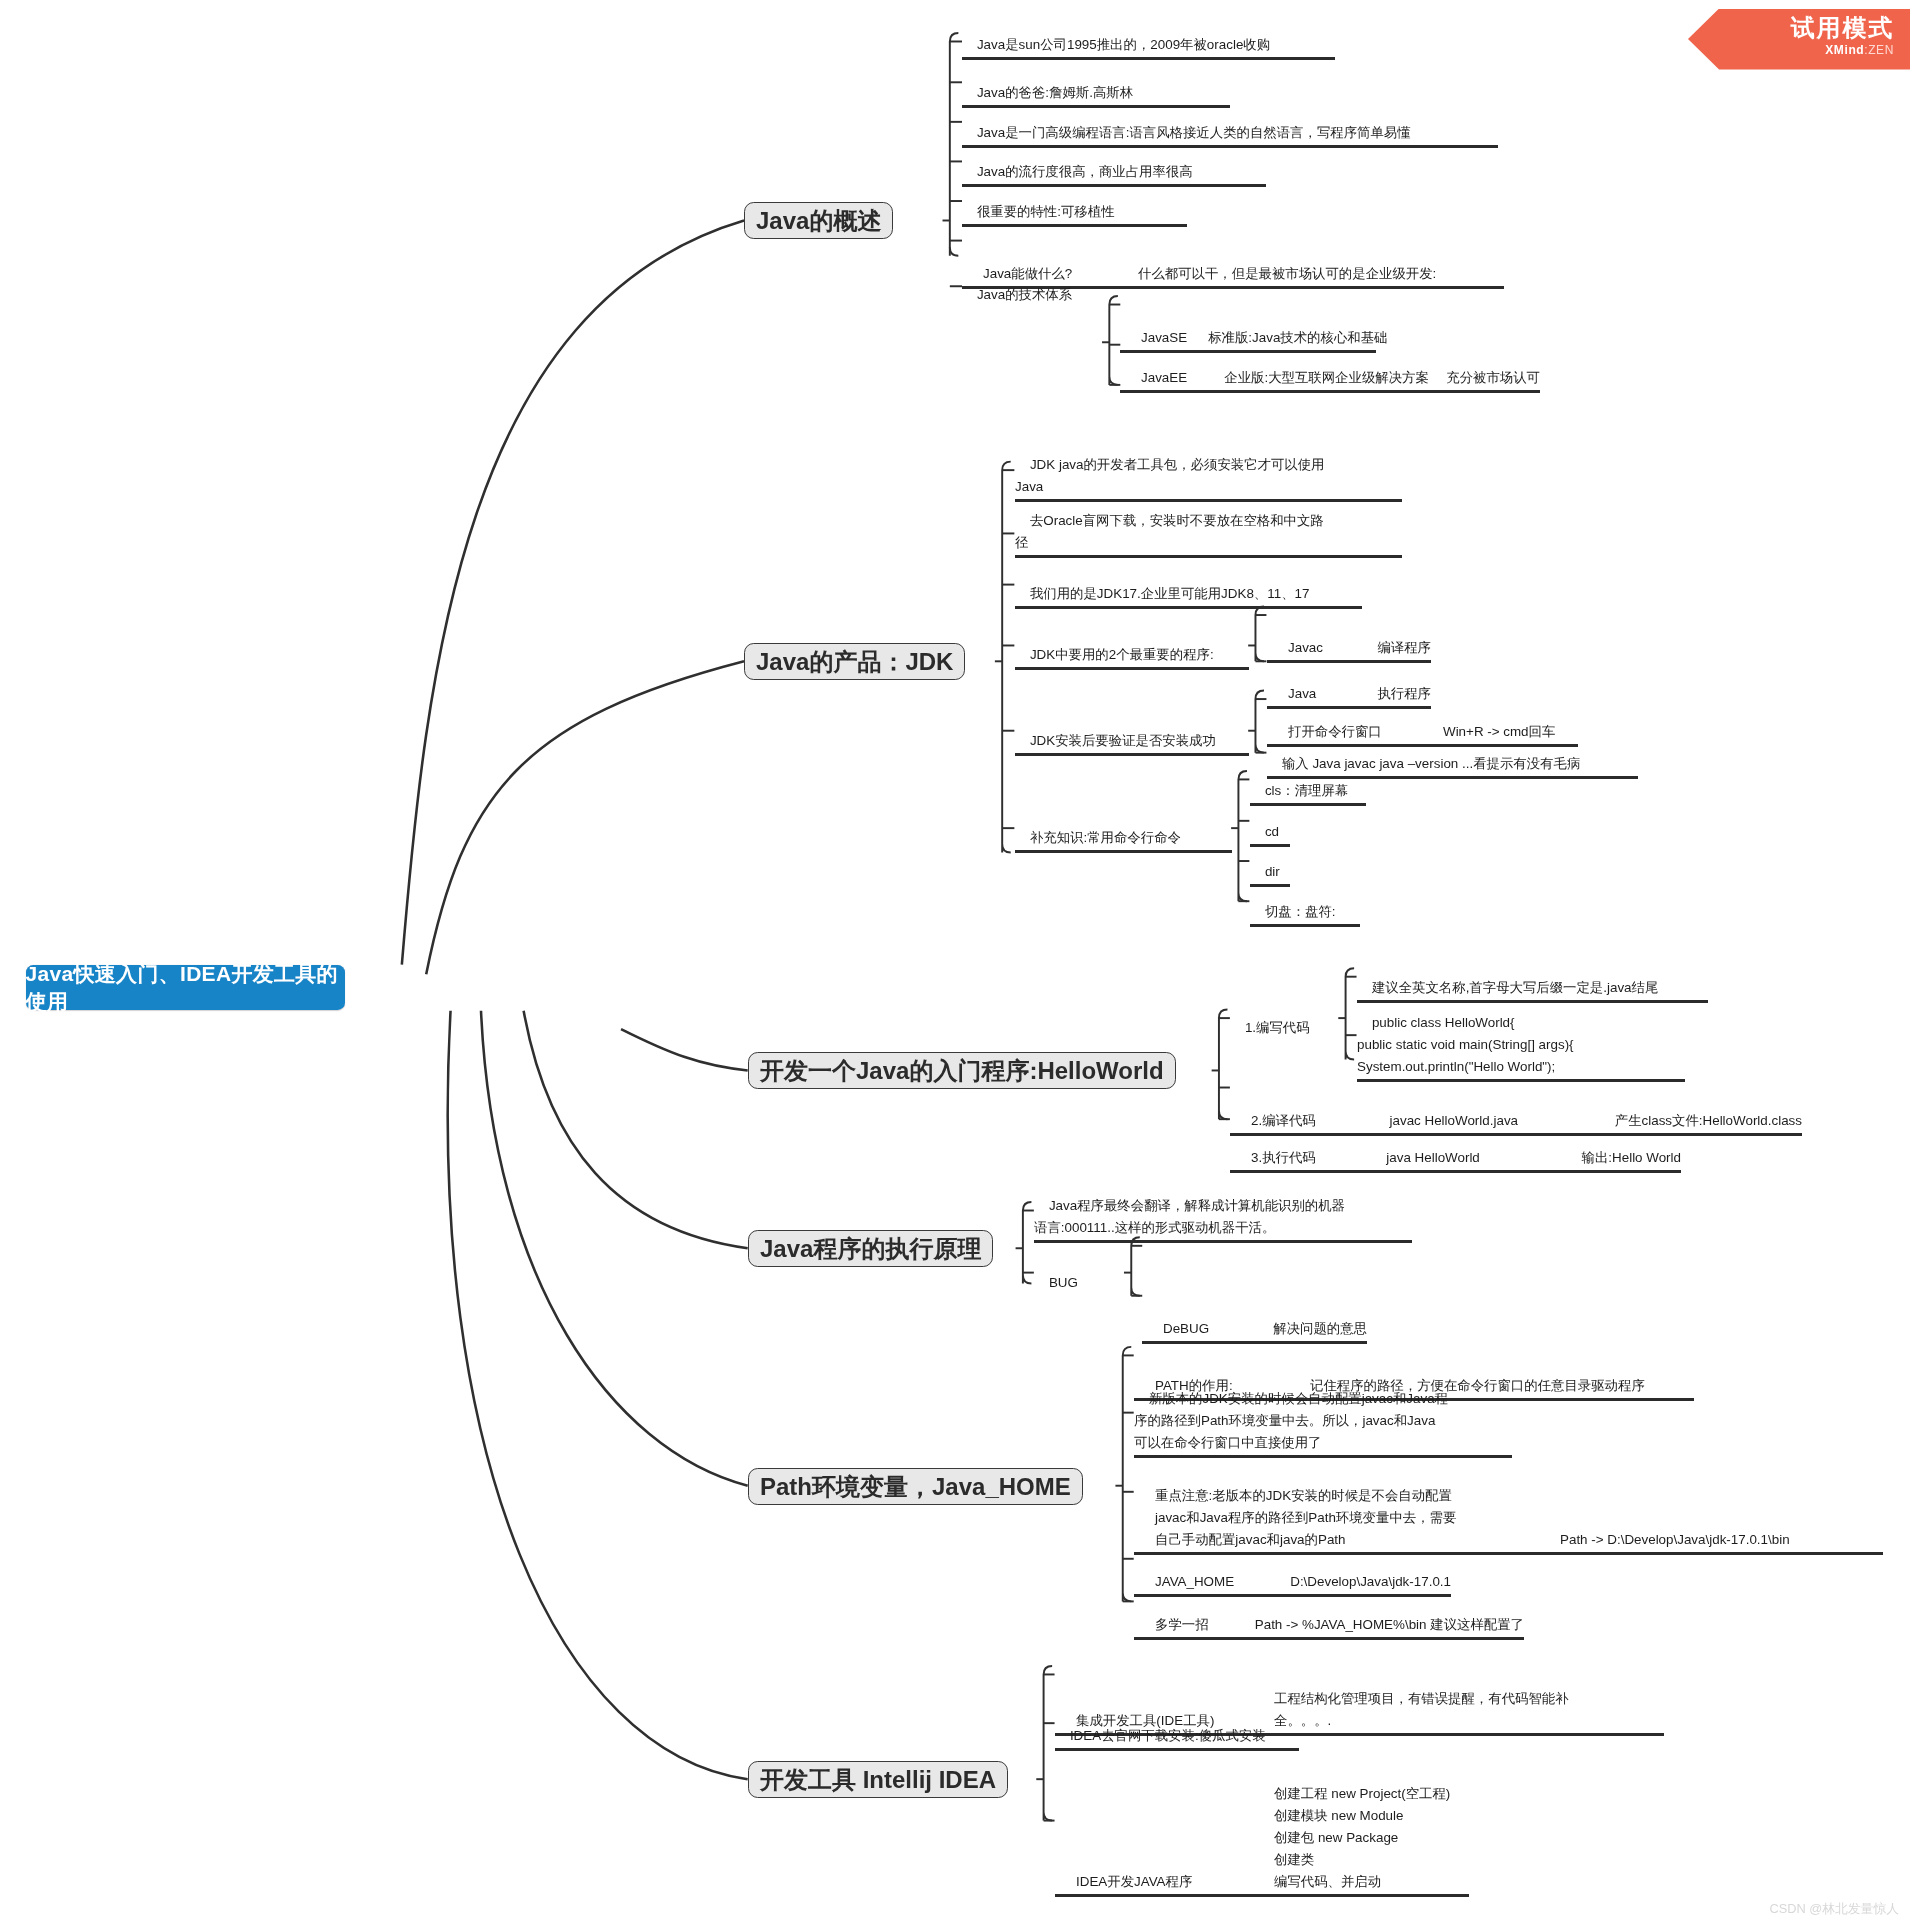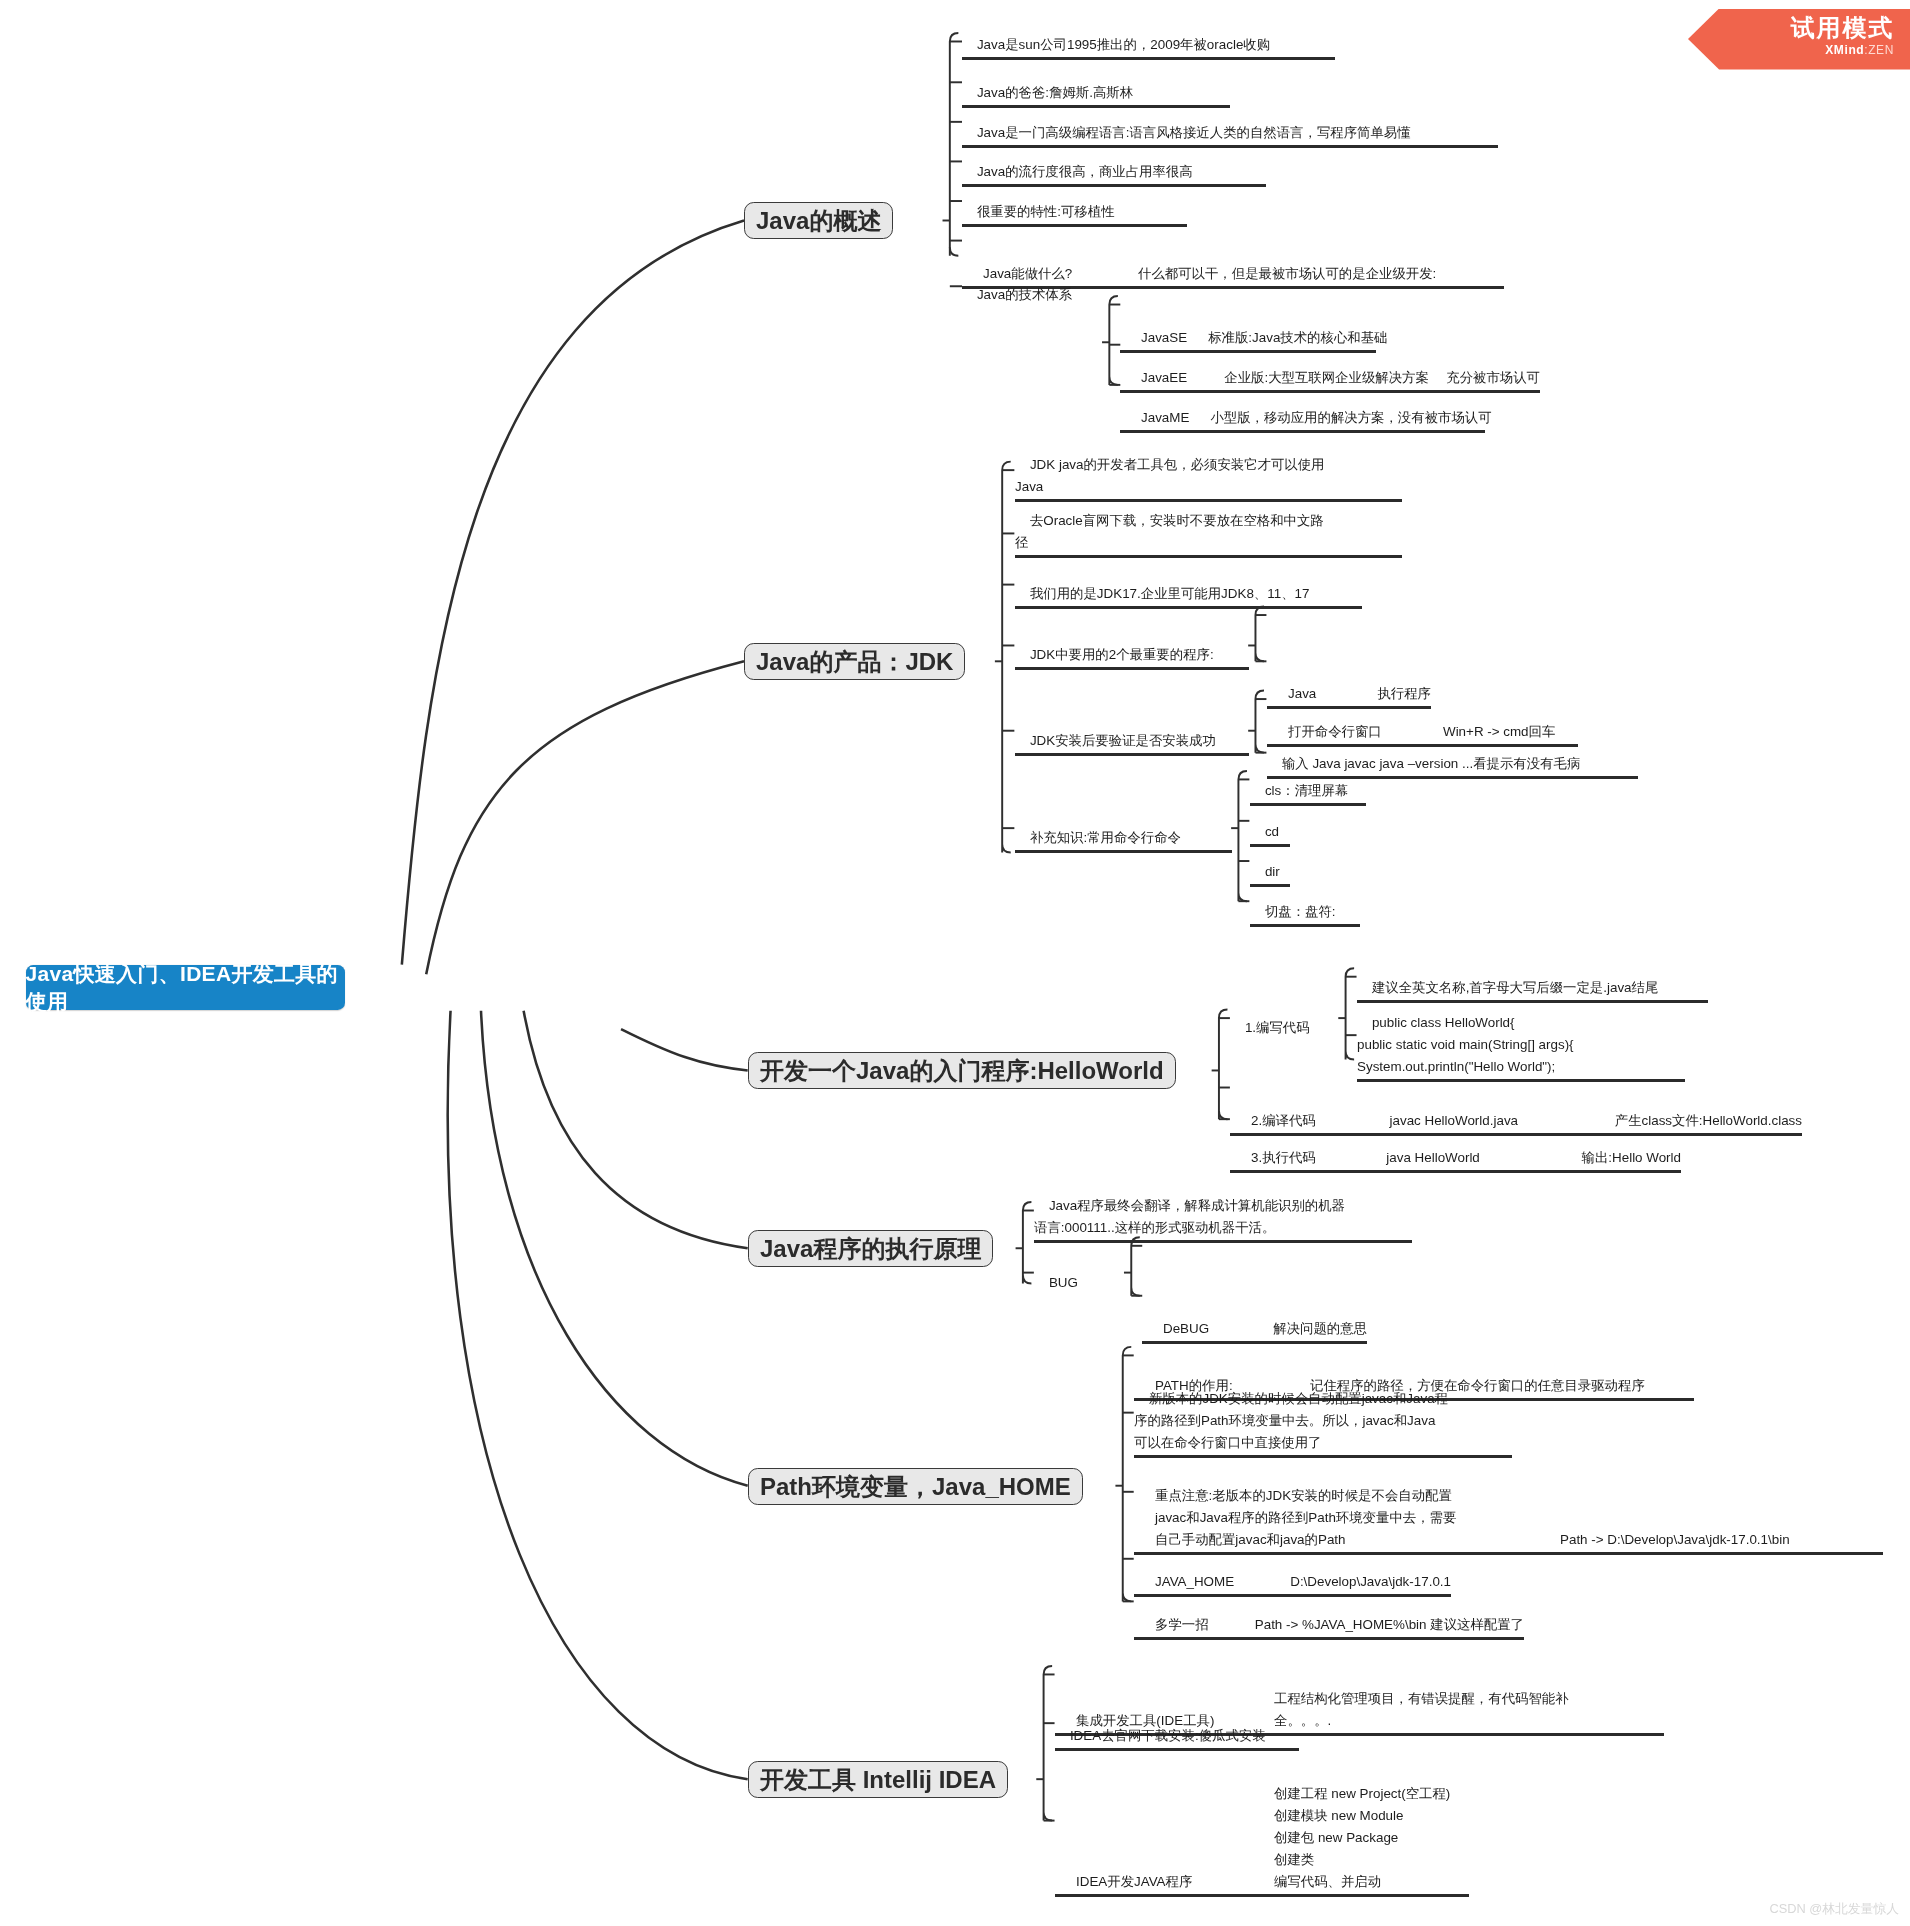--- a/index.html
+++ b/index.html
@@ -225,42 +225,42 @@
       <span class="col">标准版:Java技术的核心和基础</span>
     </div><span class="ul"></span>
   </div>
   <div class="leaf" style="left:1120px; top:323px; width:420px;">
     <div class="row">
       <span class="col" style="width:110px;">JavaEE</span>
       <span class="col" style="width:201px;">企业版:大型互联网企业级解决方案</span>
       <span class="col">充分被市场认可</span>
     </div><span class="ul"></span>
   </div>
-  <div class="leaf" style="left:1120px; top:363px; width:365px;">
-    <div class="row">
-      <span class="col" style="width:110px;">JavaME</span>
-      <span class="col">小型版，移动应用的解决方案，没有被市场认可</span>
-    </div><span class="ul"></span>
-  </div>
 
   <div class="branch-node" style="left:744px; top:643px;">Java的产品：JDK</div>
 
   <div class="leaf" style="left:1015px; top:432px; width:387px;">
     <span>JDK java的开发者工具包，必须安装它才可以使用
 Java</span><span class="ul"></span>
   </div>
   <div class="leaf" style="left:1015px; top:488px; width:387px;">
     <span>去Oracle盲网下载，安装时不要放在空格和中文路
 径</span><span class="ul"></span>
   </div>
   <div class="leaf" style="left:1015px; top:561px; width:347px;">
     <span>我们用的是JDK17.企业里可能用JDK8、11、17</span><span class="ul"></span>
   </div>
   <div class="leaf" style="left:1015px; top:622px; width:234px;">
     <span>JDK中要用的2个最重要的程序:</span><span class="ul"></span>
+  </div>
+  <div class="leaf" style="left:1267px; top:593px; width:164px;">
+    <div class="row">
+      <span class="col" style="width:73px;">Javac</span>
+      <span class="col">编译程序</span>
+    </div><span class="ul"></span>
   </div>
   <div class="leaf" style="left:1267px; top:639px; width:164px;">
     <div class="row">
       <span class="col" style="width:73px;">Java</span>
       <span class="col">执行程序</span>
     </div><span class="ul"></span>
   </div>
 
   <div class="leaf" style="left:1015px; top:708px; width:234px;">
     <span>JDK安装后要验证是否安装成功</span><span class="ul"></span>

